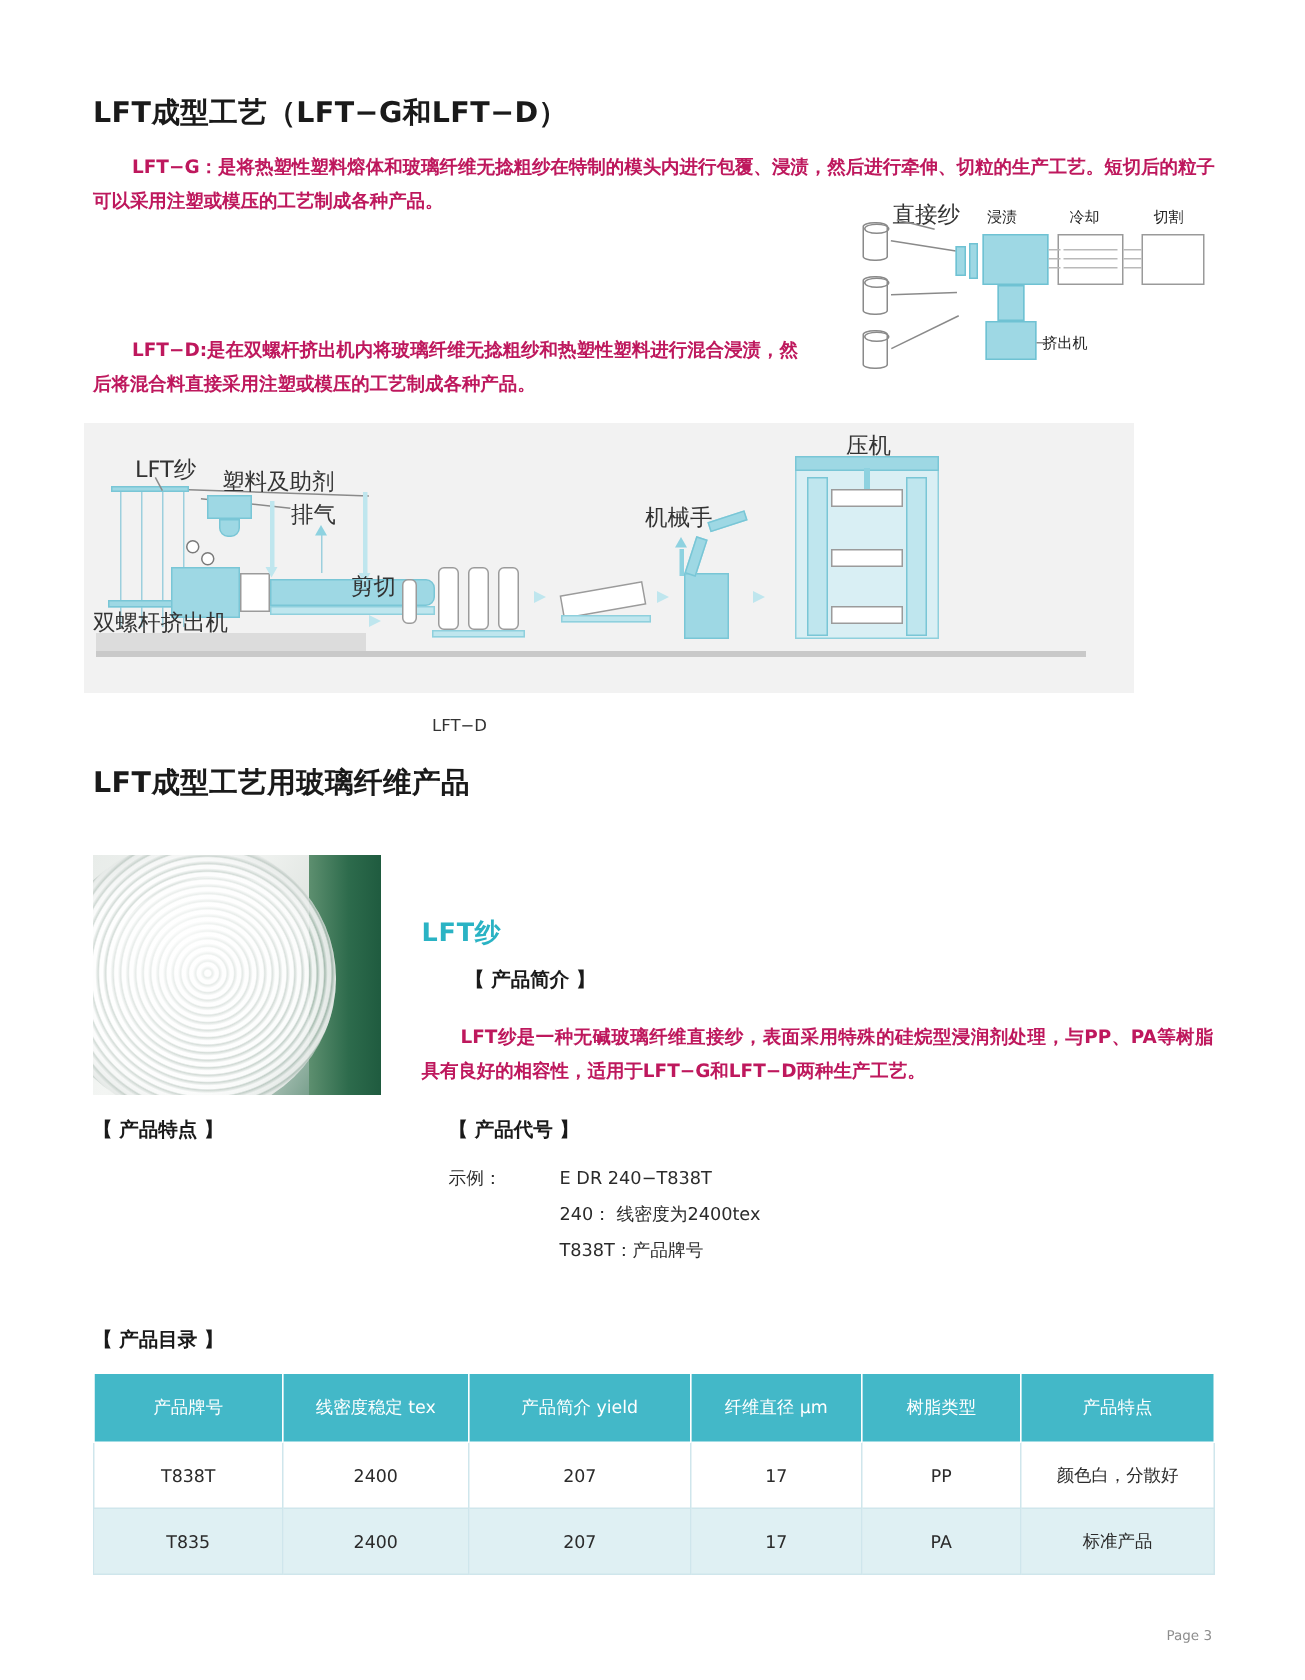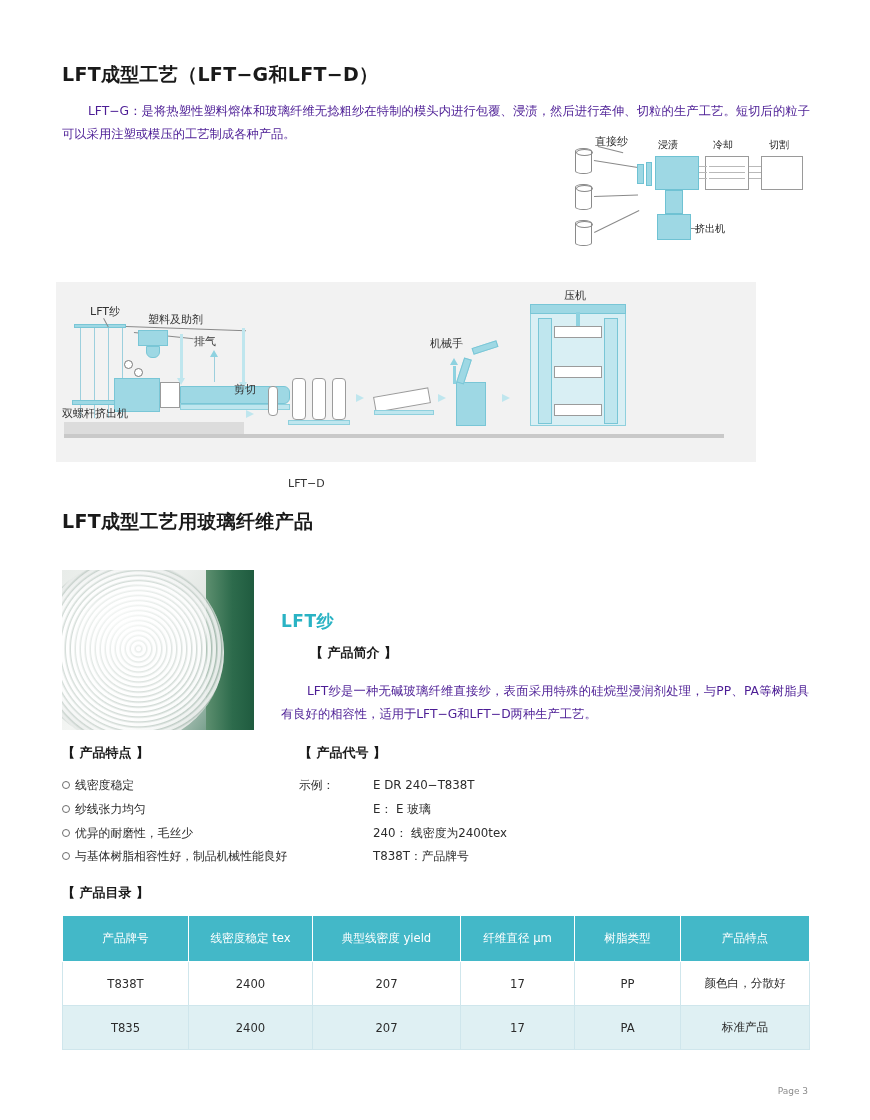--- a/index.html
+++ b/index.html
@@ -24,22 +24,23 @@
     color: #1a1a1a;
   }
   #sec1-title { left: 62px; top: 62px; }
   #sec2-title { left: 62px; top: 509px; }
 
   
   .para {
     position: absolute;
     font-size: 12.3px;
     line-height: 1.85;
-    color: #4c1d95;
+    color: #be185d;
     text-align: justify;
+    font-weight: bold;
   }
   #p-lftg { left: 62px; top: 100px; width: 748px; text-indent: 26px; }
   #p-lftd { left: 62px; top: 222px; width: 470px; text-indent: 26px; }
 
   
   .diag1 { position: absolute; left: 565px; top: 140px; width: 250px; height: 140px; }
   .cyl {
     position: absolute; width: 17px; height: 26px;
     background: #ffffff; border: 1px solid #8a8a8a; border-radius: 8px/3px;
   }
@@ -47,21 +48,21 @@
     content: ""; position: absolute; left: 0; top: 0; width: 15px; height: 5px;
     border: 1px solid #8a8a8a; border-radius: 50%;
   }
   .box-c {
     position: absolute; background: #9ed8e4; border: 1px solid #6fc2d3;
   }
   .box-w {
     position: absolute; background: #ffffff; border: 1px solid #9a9a9a;
   }
   .lbl {
-    position: absolute; font-size: 11px; color: #333; white-space: nowrap;
+    position: absolute; font-size: 15px; color: #333; white-space: nowrap;
   }
   .lbl-c { position: absolute; font-size: 10px; color: #222; white-space: nowrap; }
   .lead { position: absolute; background: #8a8a8a; height: 1px; transform-origin: 0 0; }
   .pipe { position: absolute; background: #b9b9b9; height: 1px; }
 
   
   .diag2 {
     position: absolute; left: 56px; top: 282px; width: 700px; height: 180px;
     background: #f2f2f2;
   }
@@ -171,20 +172,21 @@
 </style>
 </head>
 <body>
 
 <div class="page">
 
   <div class="h1" id="sec1-title">LFT成型工艺（LFT−G和LFT−D）</div>
 
   <div class="para" id="p-lftg">LFT−G：是将热塑性塑料熔体和玻璃纤维无捻粗纱在特制的模头内进行包覆、浸渍，然后进行牵伸、切粒的生产工艺。短切后的粒子可以采用注塑或模压的工艺制成各种产品。</div>
 
+  <div class="para" id="p-lftd">LFT−D:是在双螺杆挤出机内将玻璃纤维无捻粗纱和热塑性塑料进行混合浸渍，然后将混合料直接采用注塑或模压的工艺制成各种产品。</div>
 
   <div class="diag1">
 
     <div class="cyl" style="left:10px; top:8px;"></div>
     <div class="cyl" style="left:10px; top:44px;"></div>
     <div class="cyl" style="left:10px; top:80px;"></div>
 
     <div class="lbl" style="left:30px; top:-6px;">直接纱</div>
     <div class="lead" style="left:33px; top:6px; width:26px; transform: rotate(14deg);"></div>
 
@@ -307,56 +309,46 @@
   </div>
 
   <div id="lft-brand">LFT纱</div>
 
   <div class="bracket-h" id="intro-h">【 产品简介 】</div>
 
   <div class="para" id="p-intro">LFT纱是一种无碱玻璃纤维直接纱，表面采用特殊的硅烷型浸润剂处理，与PP、PA等树脂具有良好的相容性，适用于LFT−G和LFT−D两种生产工艺。</div>
 
   <div class="bracket-h" id="features-h">【 产品特点 】</div>
 
-  <div class="feat-list">
-    <div><span class="dot"></span><span>线密度稳定</span></div>
-    <div><span class="dot"></span><span>纱线张力均匀</span></div>
-    <div><span class="dot"></span><span>优异的耐磨性，毛丝少</span></div>
-    <div><span class="dot"></span><span>与基体树脂相容性好，制品机械性能良好</span></div>
-  </div>
 
   <div class="bracket-h" id="code-h">【 产品代号 】</div>
 
   <div class="code-block">
     <div class="row">
       <span class="k">示例：</span>
       <span class="v">E DR 240−T838T</span>
-    </div>
-    <div class="row">
-      <span class="k"></span>
-      <span class="v">E：        E 玻璃</span>
     </div>
     <div class="row">
       <span class="k"></span>
       <span class="v">240：     线密度为2400tex</span>
     </div>
     <div class="row">
       <span class="k"></span>
       <span class="v">T838T：产品牌号</span>
     </div>
   </div>
 
   <div class="bracket-h" id="catalog-h">【 产品目录 】</div>
 
   <table class="catalog">
     <thead>
       <tr>
         <th style="width:126px">产品牌号</th>
         <th style="width:124px">线密度稳定 tex</th>
-        <th style="width:148px">典型线密度  yield</th>
+        <th style="width:148px">产品简介  yield</th>
         <th style="width:114px">纤维直径 μm</th>
         <th style="width:106px">树脂类型</th>
         <th>产品特点</th>
       </tr>
     </thead>
     <tbody>
       <tr class="odd">
         <td>T838T</td>
         <td>2400</td>
         <td>207</td>

